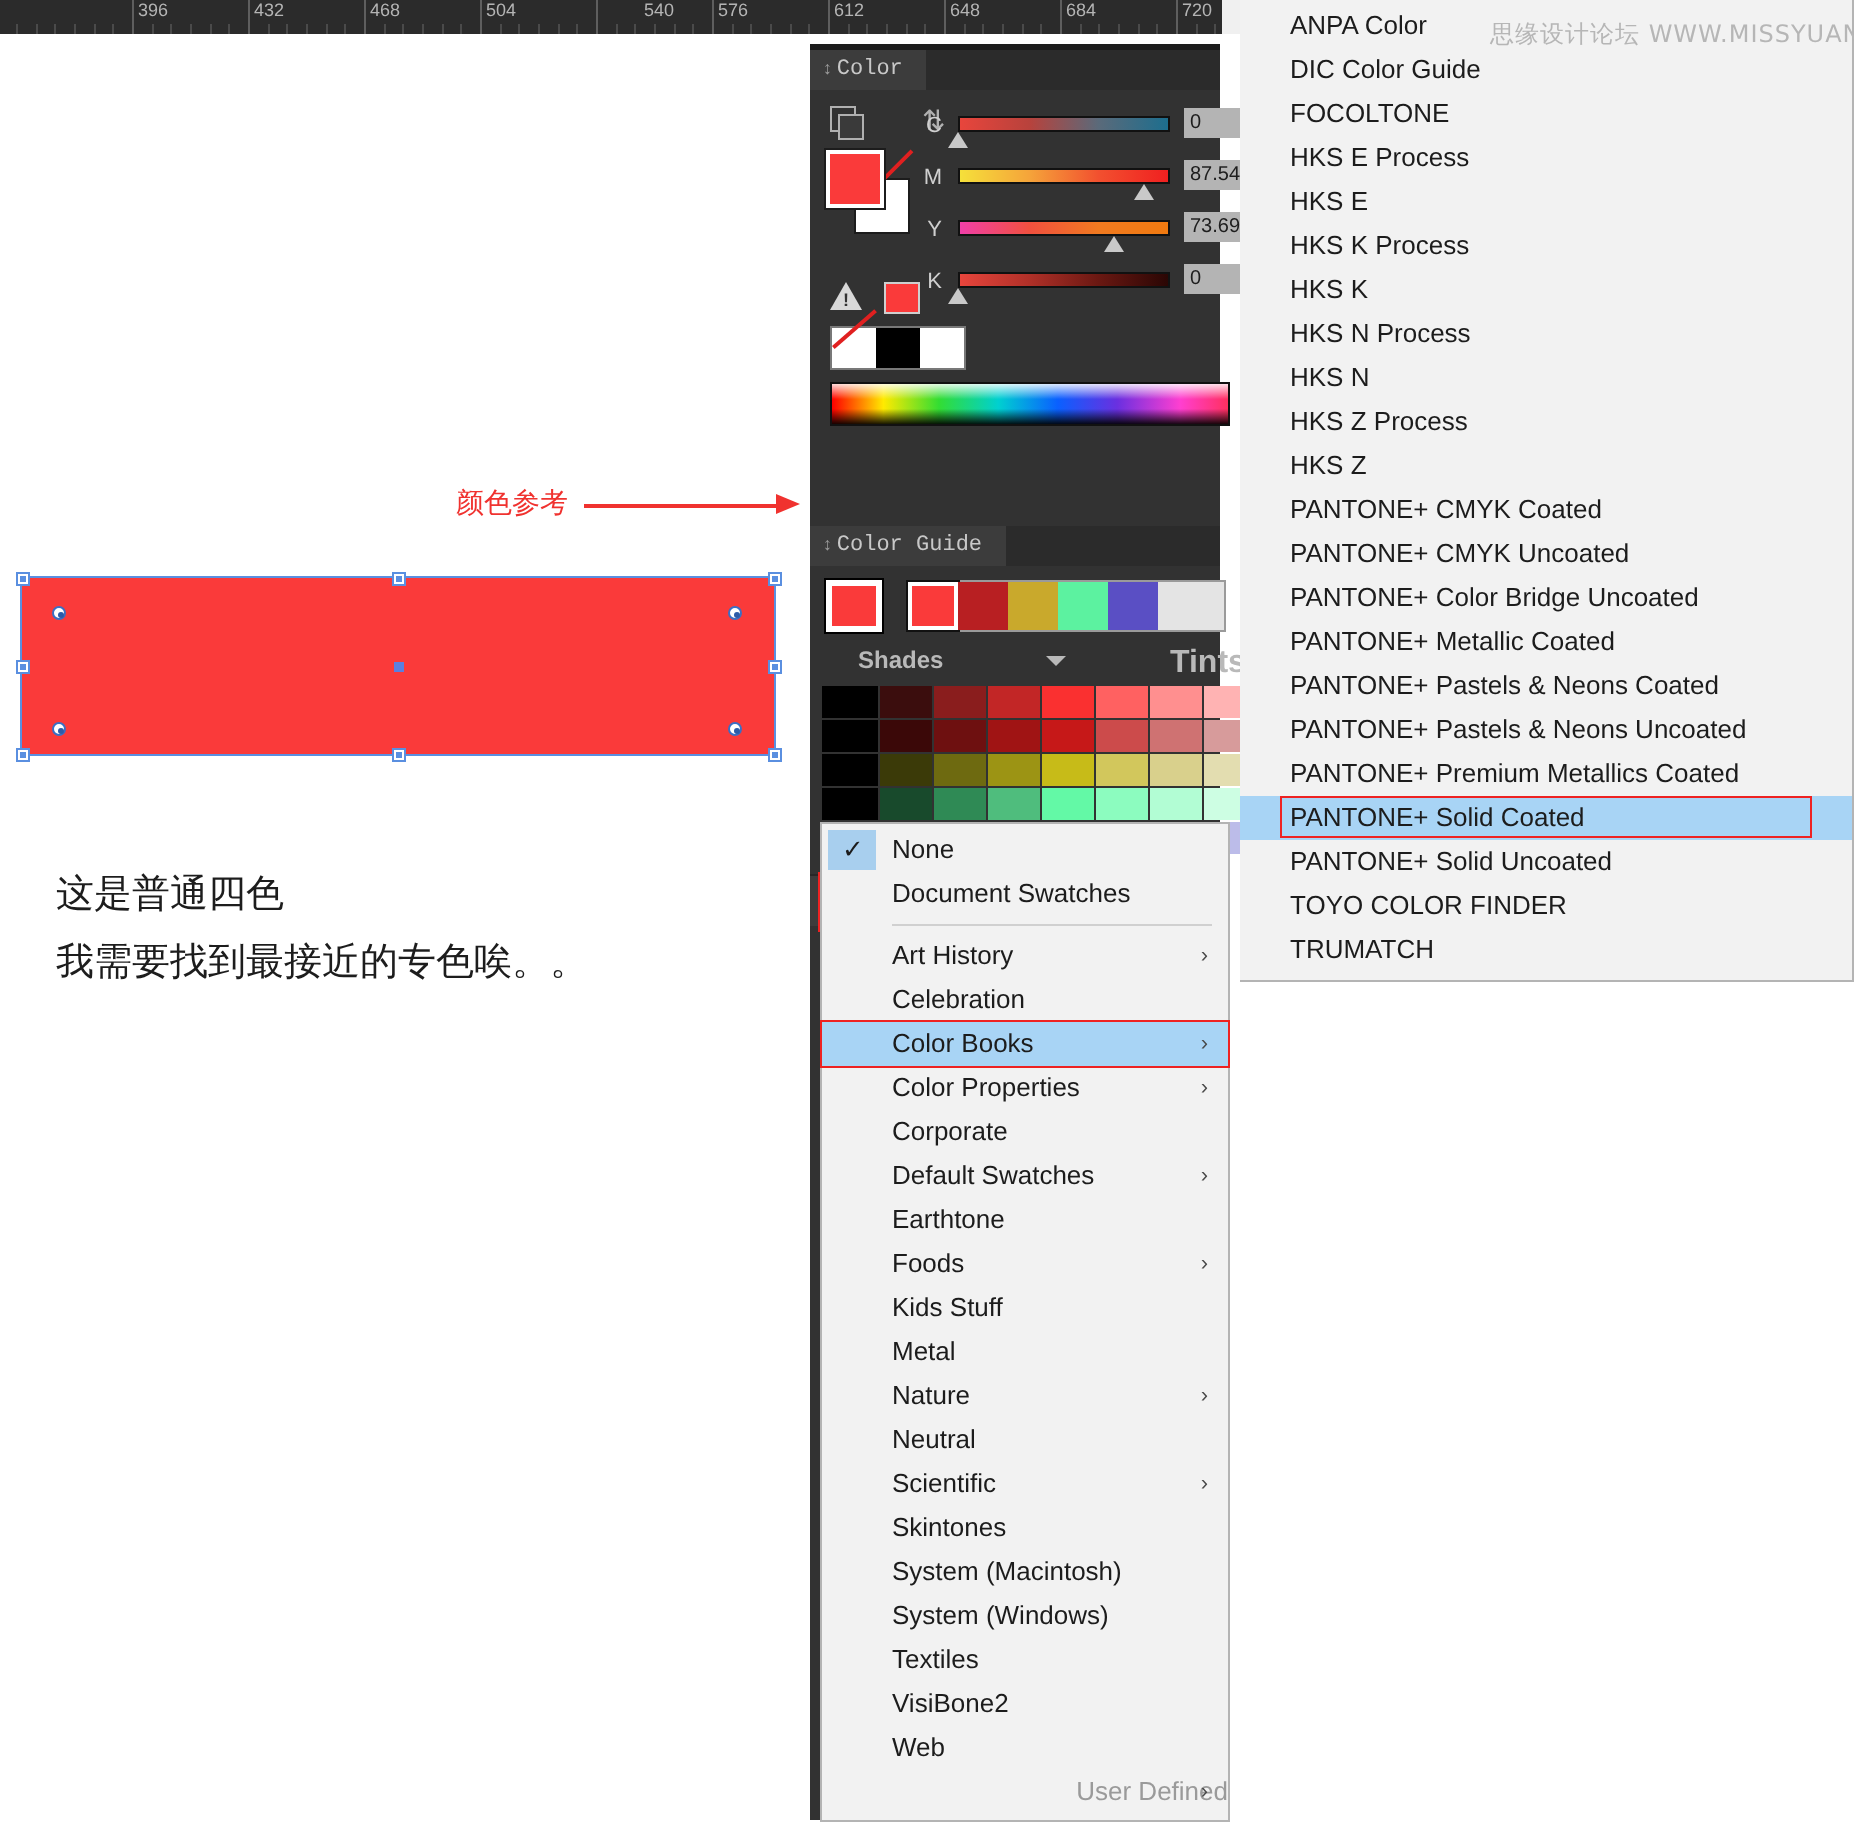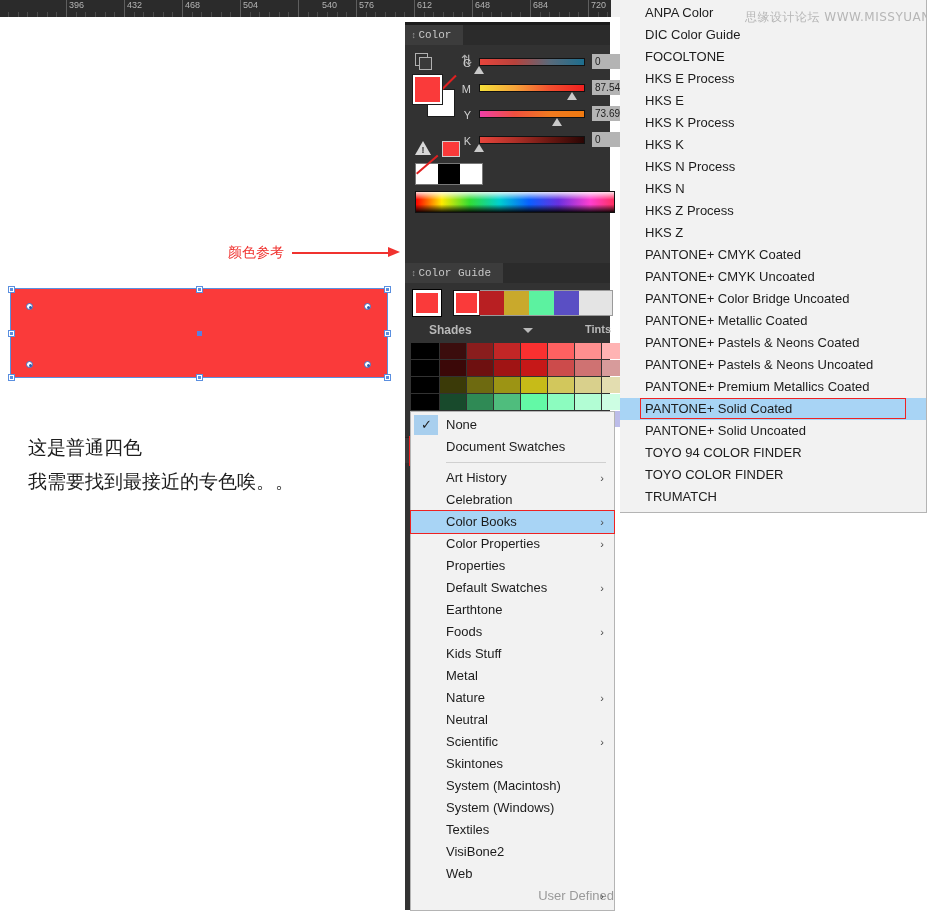--- a/index.html
+++ b/index.html
@@ -169,21 +169,21 @@
     background:#fa3a3a; border:3px solid #fff; outline:1px solid #000;}
   .cg-harmony { position:absolute; left:48px; top:7px; width:160px; height:26px;
     background:#e4e4e4; border:1px solid #9a9a9a; display:flex; }
   .cg-harmony .hsw { width: 25px; height: 24px; }
   .cg-harmony .hsw.sel { border:2px solid #fff; outline:1px solid #111; width:25px;}
 
   .cg-labels { position:absolute; left:0; top:40px; width:211px; height:18px;}
   .cg-labels .shades { position:absolute; left:24px; top:0; color:#b9b9b9; font-size:12px; font-weight:bold;}
   .cg-labels .caret { position:absolute; left:118px; top:5px; width:0;height:0;
     border-left:5px solid transparent;border-right:5px solid transparent;border-top:5px solid #b9b9b9;}
-  .cg-labels .tints { position:absolute; left:180px; top:0; color:#b9b9b9; font-size:11px; font-weight:bold;}
+  .cg-labels .tints { position:absolute; left:180px; top:0; color:#b9b9b9; font-size:16px; font-weight:bold;}
 
   .cg-grid { position:absolute; left:6px; top:60px; display:grid;
     grid-template-columns: 28px repeat(7, 26px);
     grid-template-rows: repeat(5, 16px); gap:1px; }
   .cg-grid div { width:100%; height:100%; }
 
   .cg-foot { position:absolute; left:0; top:154px; width:205px; height:26px; background:#3c3c3c;
     border-top:1px solid #272727;}
   .cg-foot .libicon { position:absolute; left:9px; top:4px; width:26px; height:17px;
     background:#3c3c3c; border:1px solid #c8c8c8;}
@@ -563,21 +563,21 @@
   </div>
 
   <div class="menu" id="menu-host">
       <div class="mi"><span class="chkbg"></span><span class="chk">✓</span><span>None</span></div>
       <div class="mi"><span>Document Swatches</span></div>
       <div class="msep"></div>
       <div class="mi"><span>Art History</span><span class="arrow">›</span></div>
       <div class="mi"><span>Celebration</span></div>
       <div class="mi sel"><span>Color Books</span><span class="arrow">›</span><span class="mi-redbox"></span></div>
       <div class="mi"><span>Color Properties</span><span class="arrow">›</span></div>
-      <div class="mi"><span>Properties</span></div>
+      <div class="mi"><span>Corporate</span></div>
       <div class="mi"><span>Default Swatches</span><span class="arrow">›</span></div>
       <div class="mi"><span>Earthtone</span></div>
       <div class="mi"><span>Foods</span><span class="arrow">›</span></div>
       <div class="mi"><span>Kids Stuff</span></div>
       <div class="mi"><span>Metal</span></div>
       <div class="mi"><span>Nature</span><span class="arrow">›</span></div>
       <div class="mi"><span>Neutral</span></div>
       <div class="mi"><span>Scientific</span><span class="arrow">›</span></div>
       <div class="mi"><span>Skintones</span></div>
       <div class="mi"><span>System (Macintosh)</span></div>
@@ -602,20 +602,19 @@
       <div class="si"><span>HKS Z</span></div>
       <div class="si"><span>PANTONE+ CMYK Coated</span></div>
       <div class="si"><span>PANTONE+ CMYK Uncoated</span></div>
       <div class="si"><span>PANTONE+ Color Bridge Uncoated</span></div>
       <div class="si"><span>PANTONE+ Metallic Coated</span></div>
       <div class="si"><span>PANTONE+ Pastels &amp; Neons Coated</span></div>
       <div class="si"><span>PANTONE+ Pastels &amp; Neons Uncoated</span></div>
       <div class="si"><span>PANTONE+ Premium Metallics Coated</span></div>
       <div class="si sel"><span>PANTONE+ Solid Coated</span><span class="si-redbox"></span></div>
       <div class="si"><span>PANTONE+ Solid Uncoated</span></div>
-      <div class="si"><span>TOYO 94 COLOR FINDER</span></div>
       <div class="si"><span>TOYO COLOR FINDER</span></div>
       <div class="si"><span>TRUMATCH</span></div>
     </div>
 
   <div class="watermark">思缘设计论坛  WWW.MISSYUAN.COM</div>
 
 </div>
 
 </body></html>

